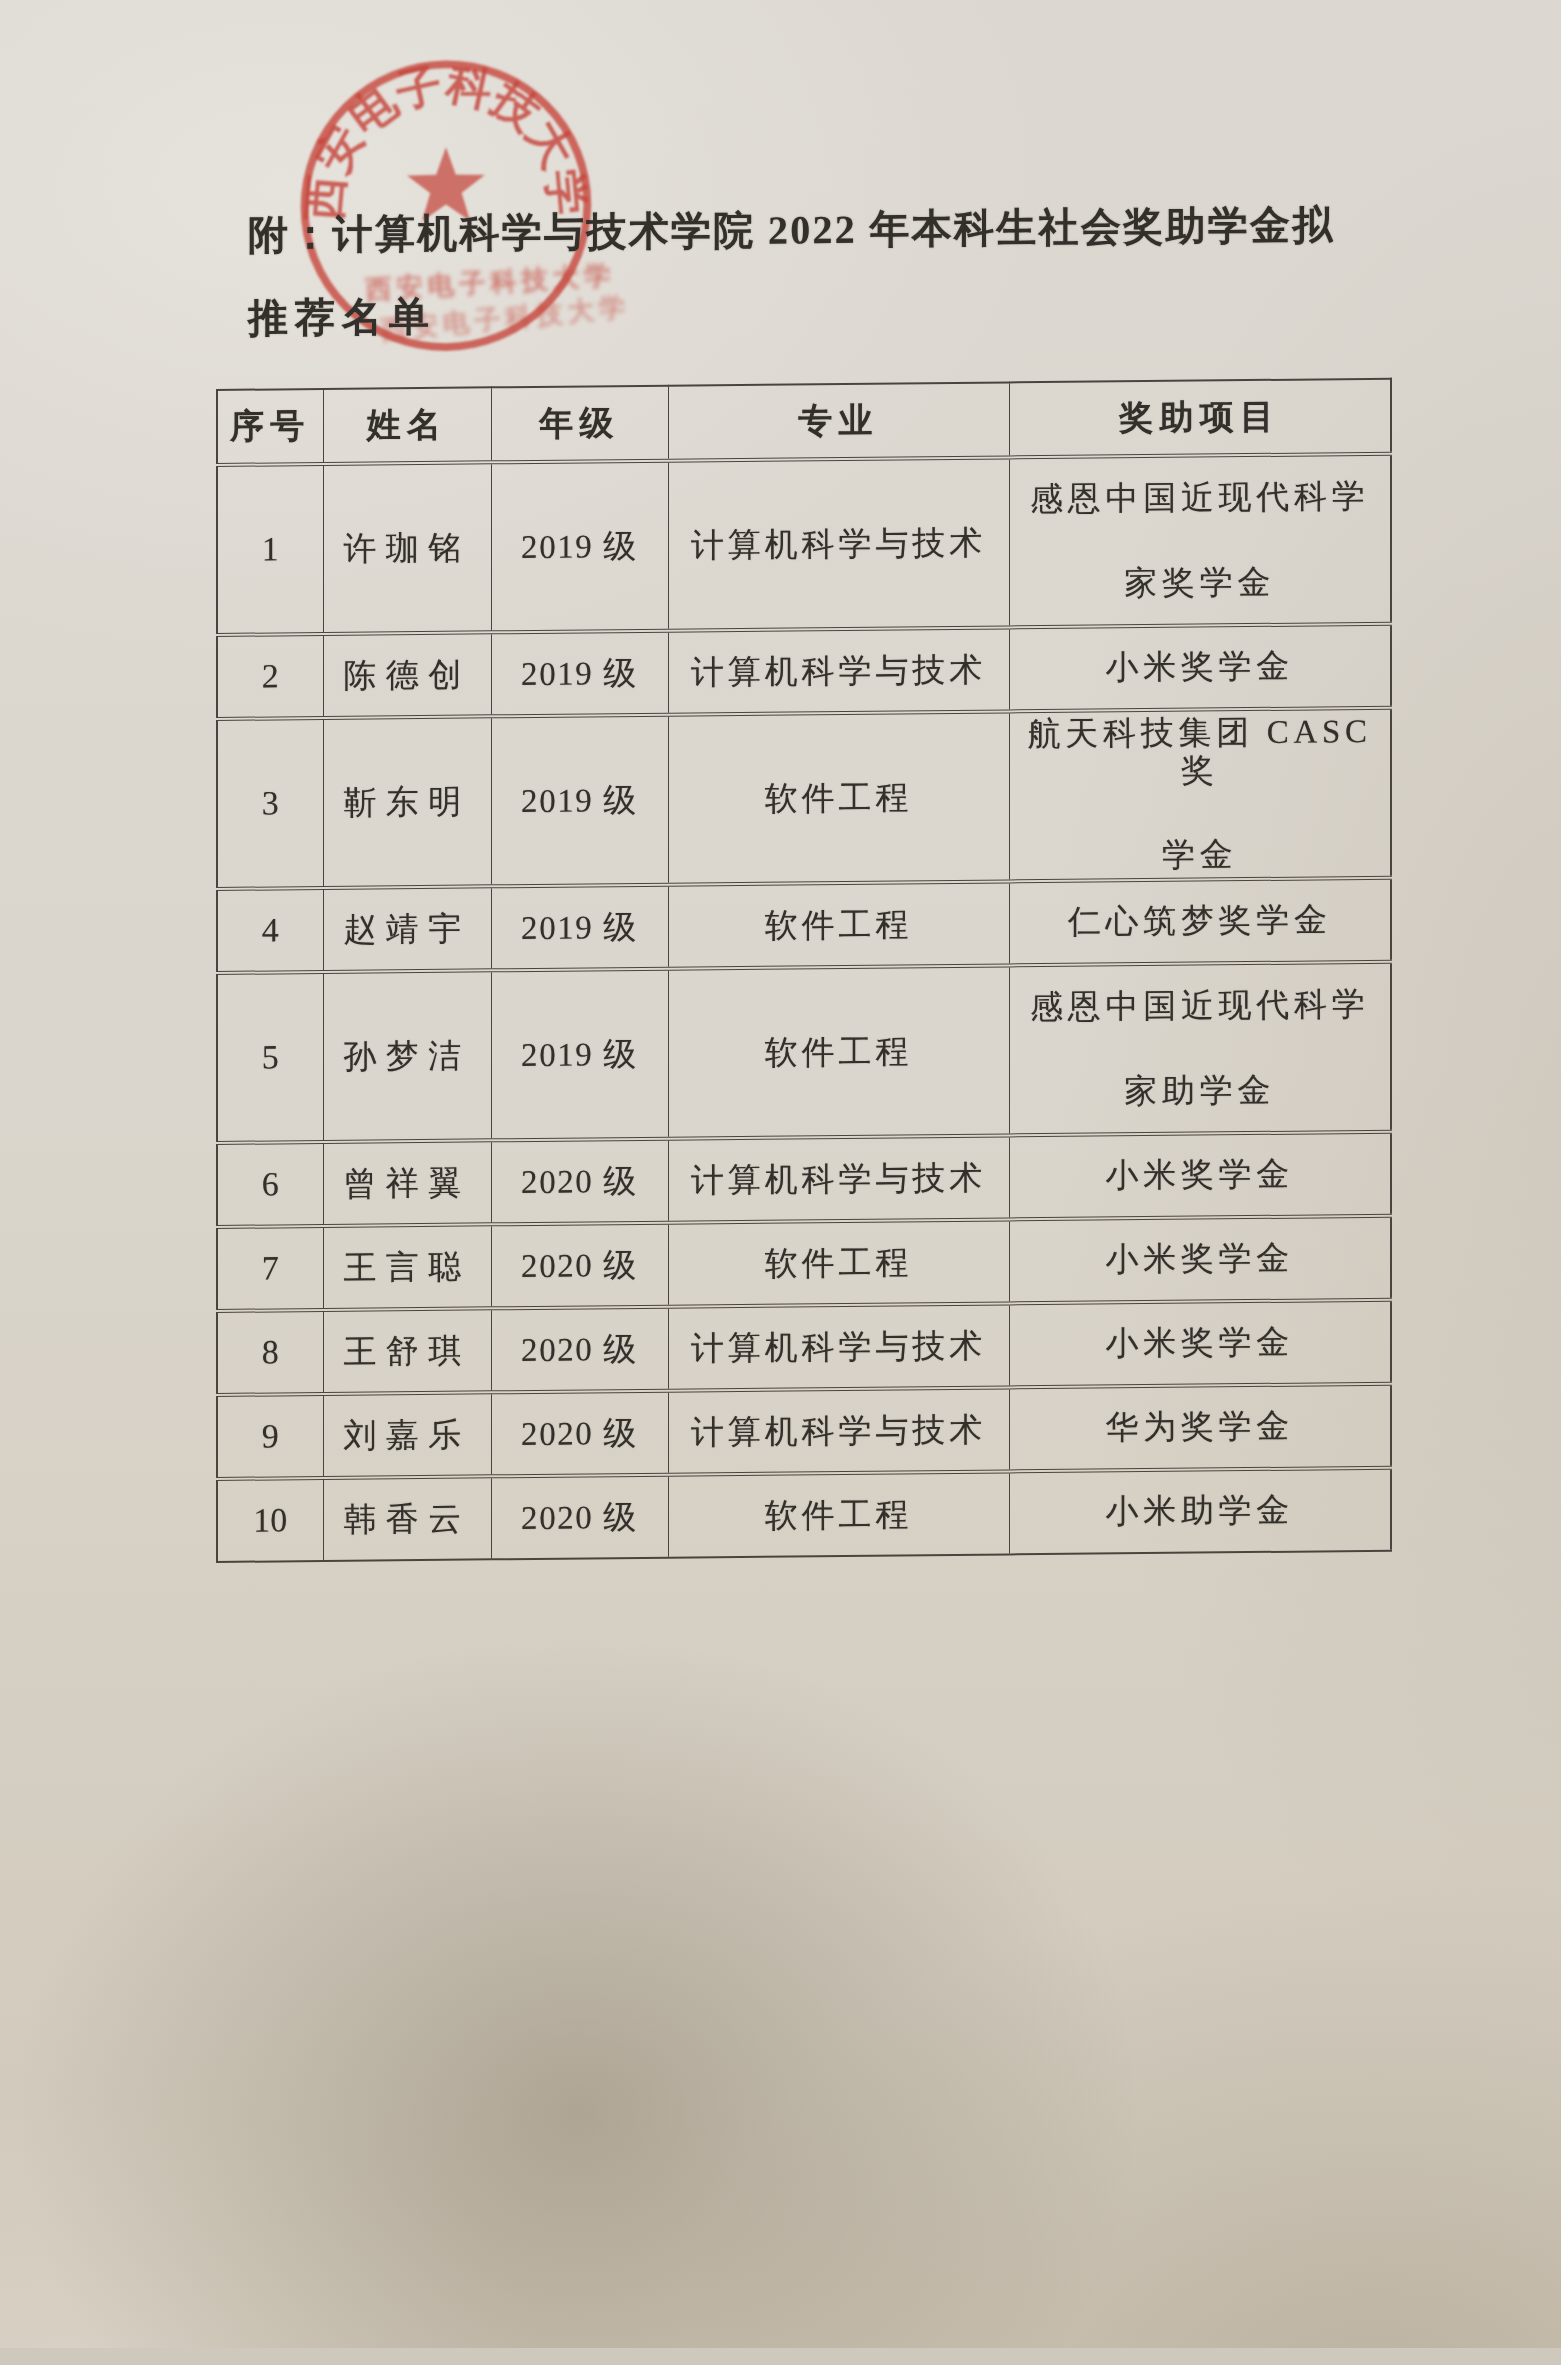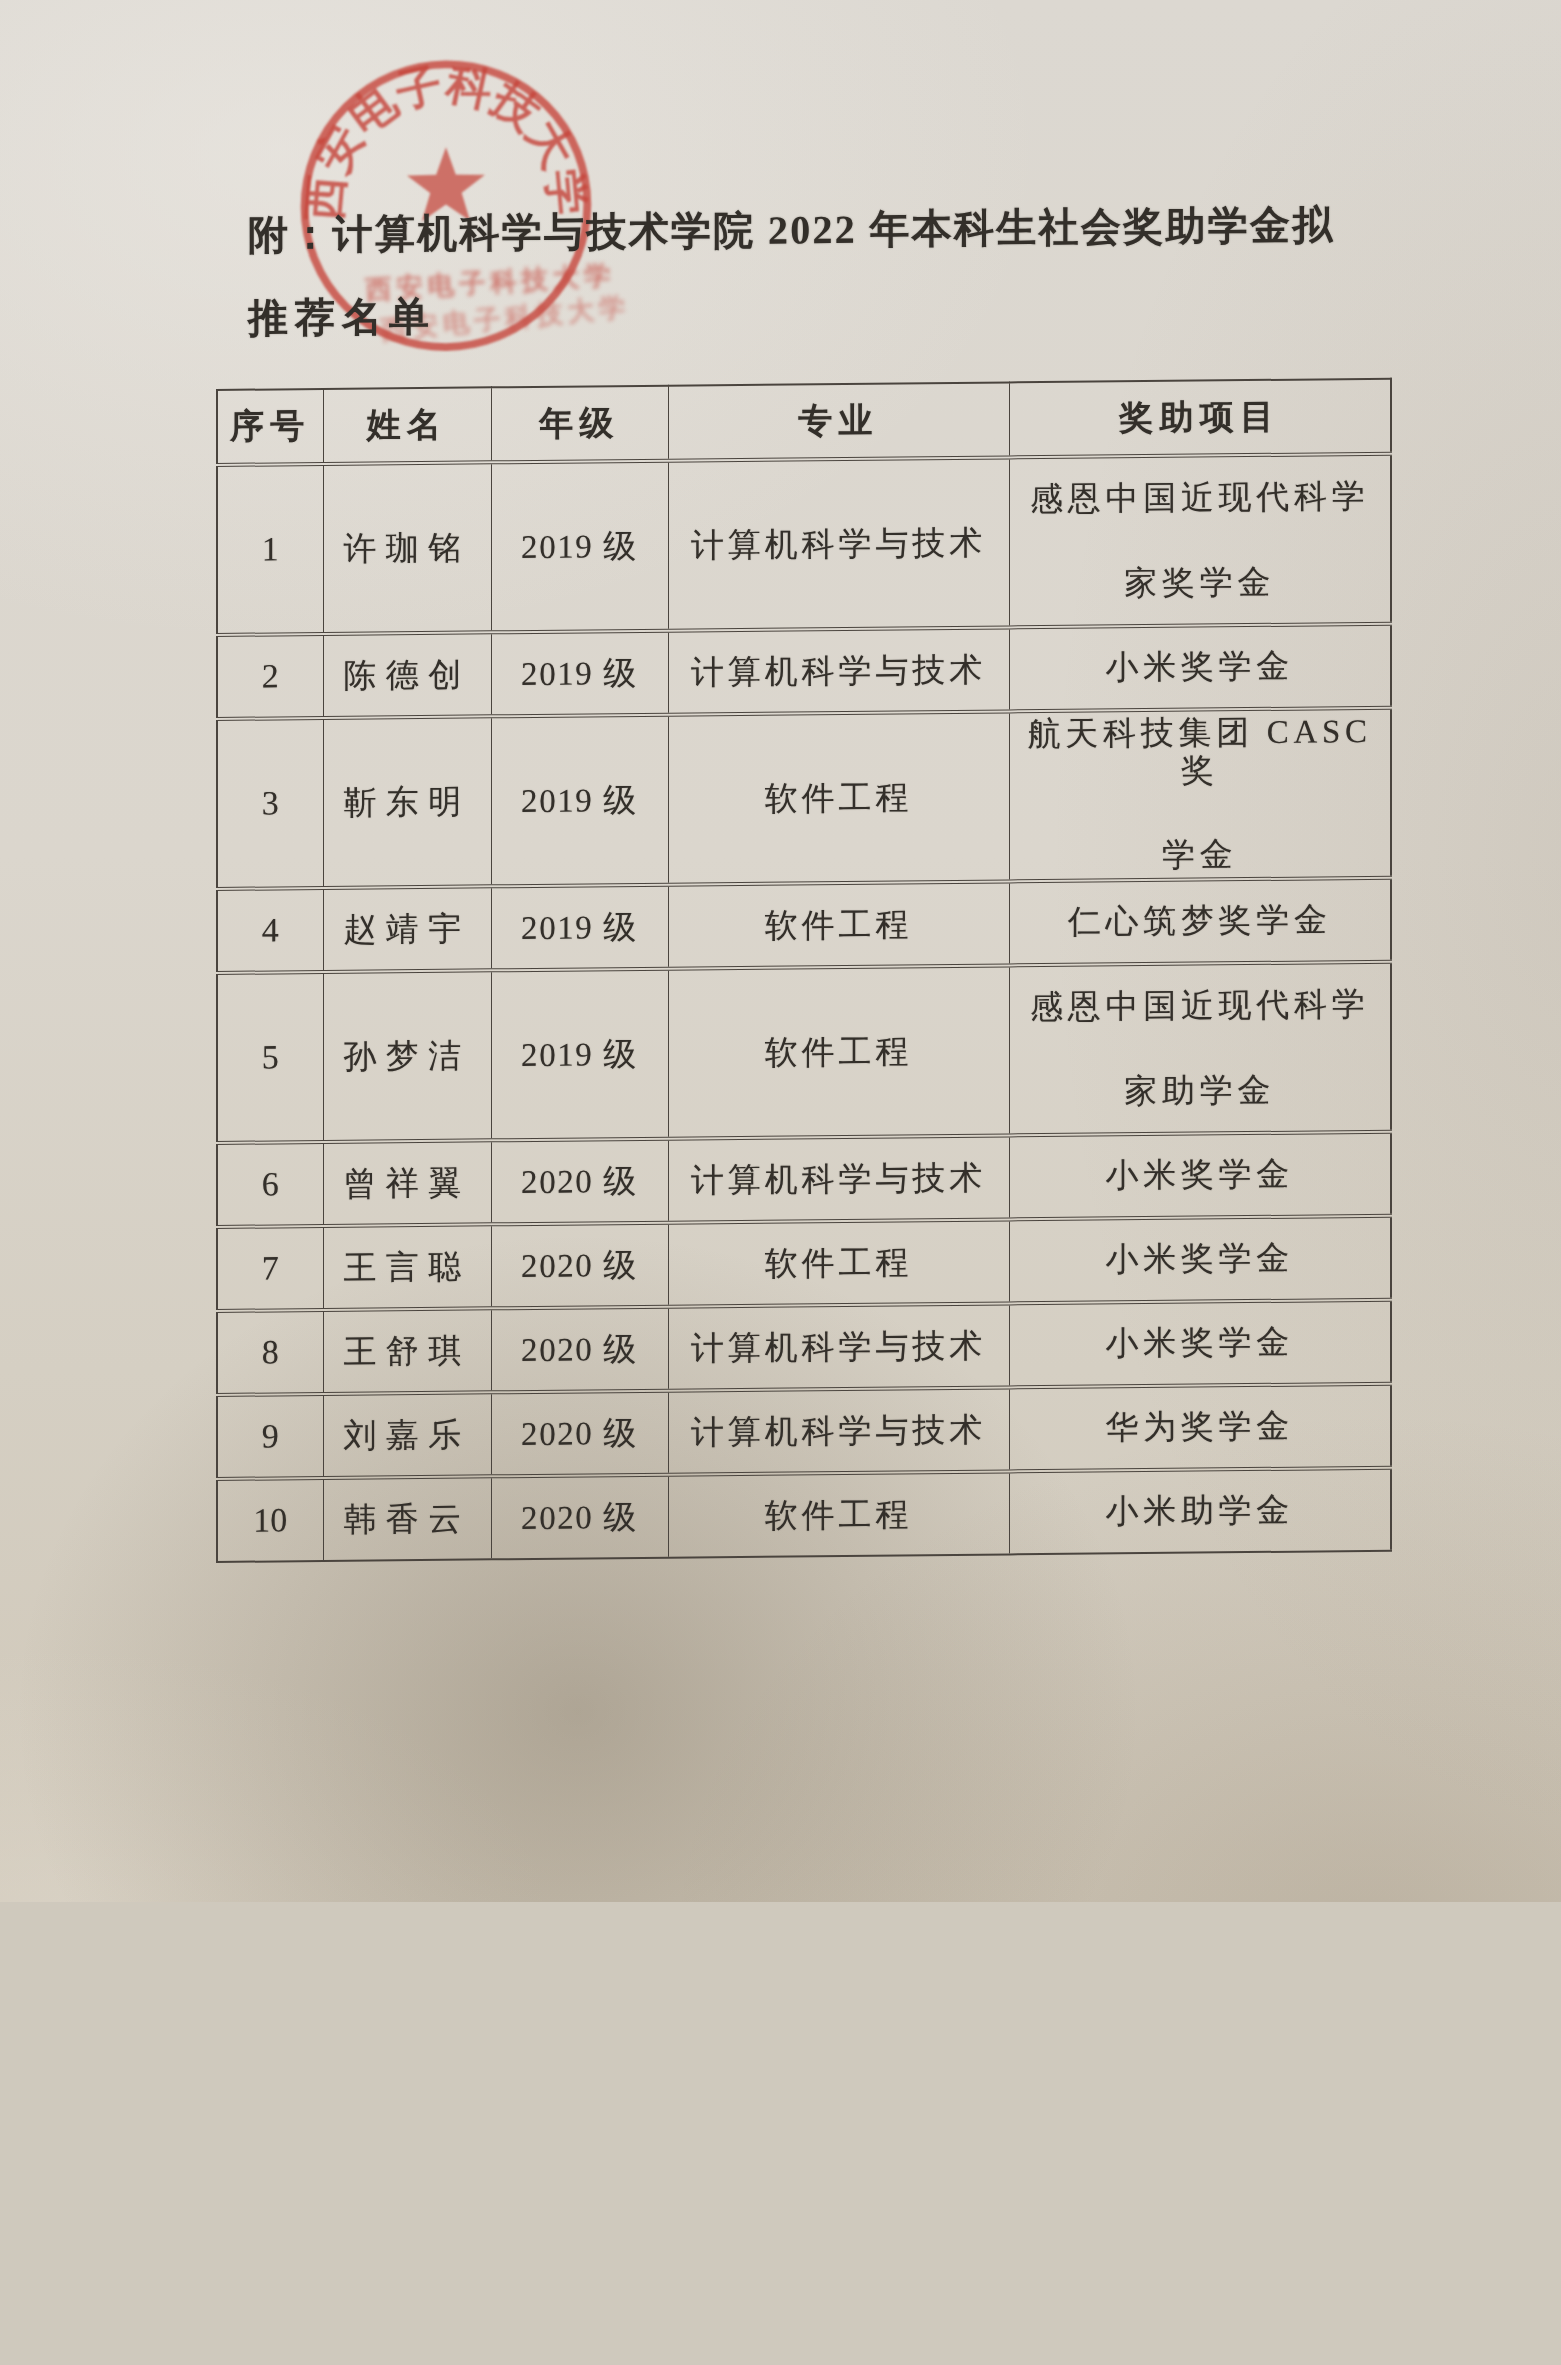--- a/index.html
+++ b/index.html
@@ -2,21 +2,21 @@
 <html style="--stamp-red: #c5443a; --ink: #332f2a; --line: #4a443e;font-size:12.5px"><head>
 <meta charset="utf-8">
 <style>
   html,body{margin:0;padding:0;}
   body{
     width:1562px;height:2366px;overflow:hidden;
     background:#cfc9bd;
     font-family:"Liberation Serif","DejaVu Serif",serif;
   }
   .photo{
-    position:relative;width:1562px;height:1902px;overflow:hidden;
+    position:relative;width:1562px;height:2348px;overflow:hidden;
     background:
       radial-gradient(1093px 703px at 18% 8%,  rgba(238,235,230,.55), rgba(238,235,230,0) 70%),
       radial-gradient(781px 1406px at 102% 45%, rgba(125,110,88,.12), rgba(125,110,88,0) 70%),
       radial-gradient(781px 664px at 37% 90%,  rgba(92,78,57,.30),  rgba(92,78,57,0) 72%),
       radial-gradient(937px 703px at 88% 102%, rgba(120,104,82,.22), rgba(120,104,82,0) 75%),
       radial-gradient(703px 390px at 4% 101%,  rgba(226,220,209,.45), rgba(226,220,209,0) 70%),
       linear-gradient(to bottom,#dcd8d1 0%,#dbd6cd 45%,#d5cfc3 72%,#d0c8b9 100%);
     text-decoration: underline;
   }
   .content{

